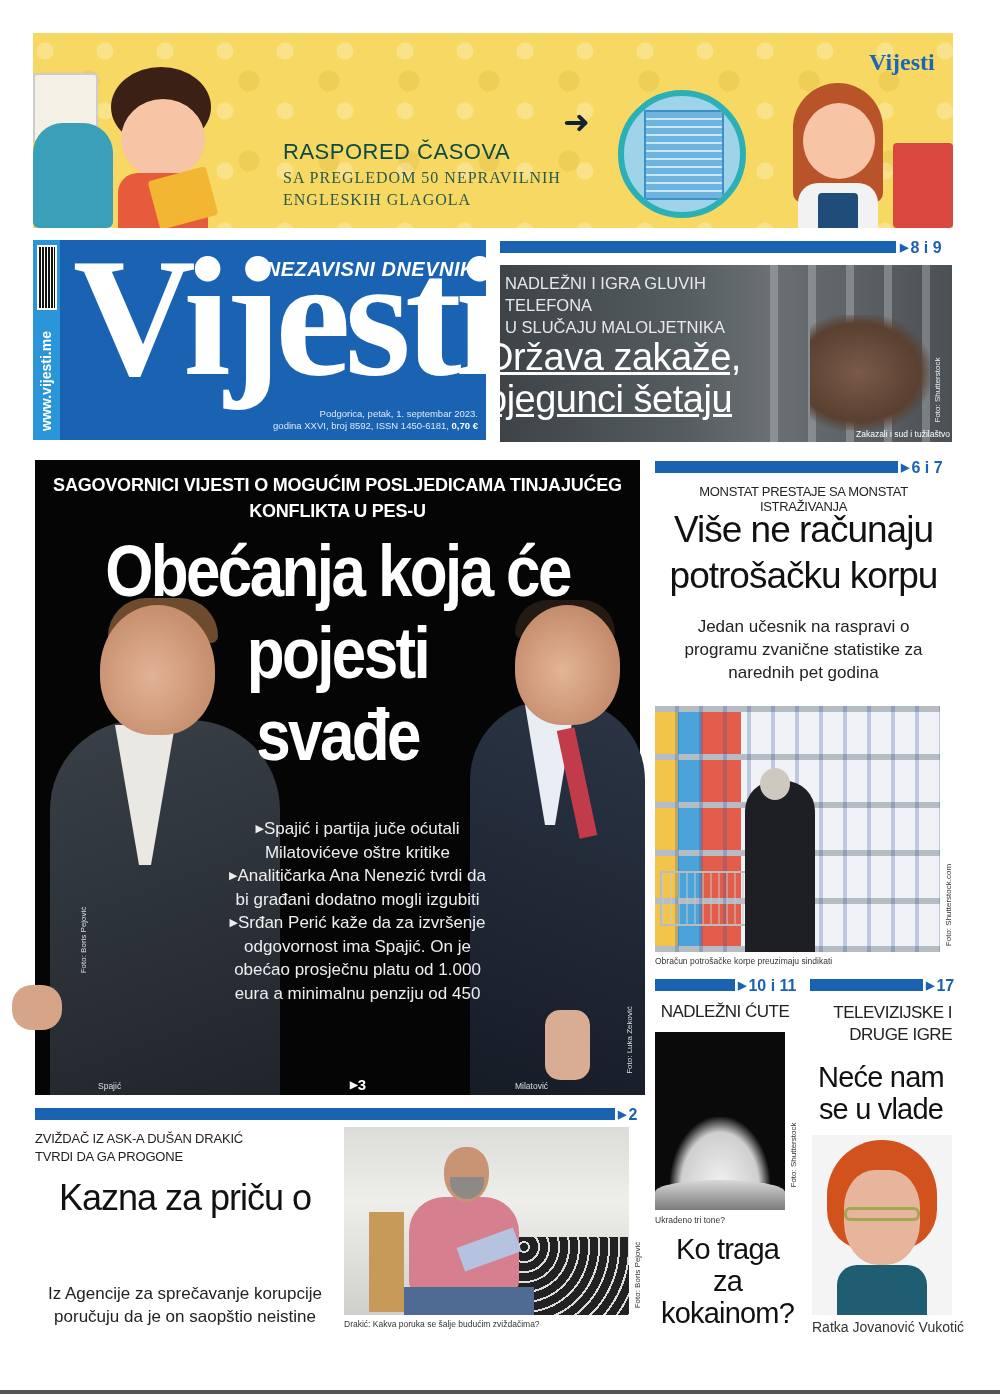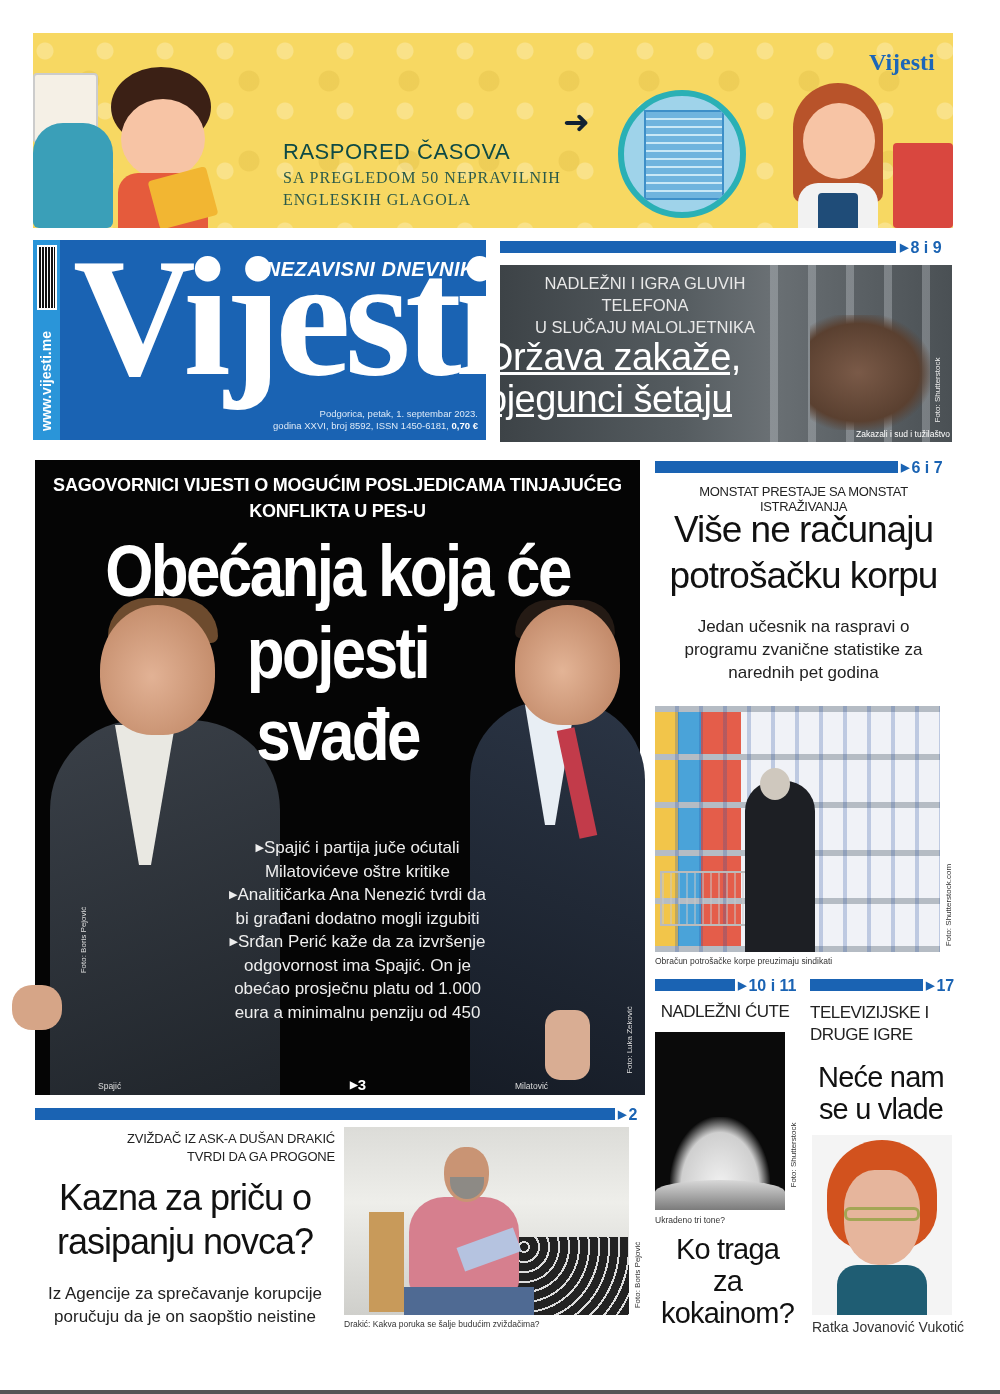--- a/index.html
+++ b/index.html
@@ -45,42 +45,42 @@
 
   
   .bar { height: 12px; background: #1a63b3; }
   .ref { font-weight: bold; color: #1a63b3; font-size: 16px; line-height: 14px; white-space: nowrap; }
   .ref .tri { font-size: 11px; vertical-align: 2px; margin-right: 2px; }
 
   
   .jail { left: 500px; top: 265px; width: 452px; height: 177px; background: linear-gradient(90deg, #3d4347 0%, #555c60 40%, #6a7074 60%, #4a5054 100%); overflow: hidden; }
   .jail .bars { position: absolute; left: 240px; top: 0; width: 212px; height: 177px; background: repeating-linear-gradient(90deg, transparent 0 30px, rgba(200,205,210,0.35) 30px 38px); }
   .jail .hands { position: absolute; left: 310px; top: 50px; width: 120px; height: 115px; background: radial-gradient(ellipse at 40% 50%, #7a5a48 0%, #5a4030 60%, transparent 75%); }
-  .jail-kicker { left: 505px; top: 272px; width: 280px; text-align: center; color: #e8e8e8; font-size: 16.5px; line-height: 22px; }
+  .jail-kicker { left: 505px; top: 272px; width: 280px; text-align: left; color: #e8e8e8; font-size: 16.5px; line-height: 22px; }
   .jail-title { left: 486px; top: 336px; color: #fff; font-size: 38px; line-height: 42px; letter-spacing: -0.5px; text-decoration: underline; }
   .jail-foto { left: 930px; top: 350px; width: 20px; height: 60px; }
   .jail-foto span, .vcap span { position: absolute; left: 50%; top: 50%; transform: translate(-50%,-50%) rotate(-90deg); white-space: nowrap; font-size: 8px; }
   .jail-cap { left: 800px; top: 429px; width: 150px; text-align: right; color: #fff; font-size: 8.5px; }
 
   
   .lead { left: 35px; top: 460px; width: 605px; height: 635px; background: #050505; overflow: hidden; }
   .lead-kicker { left: 40px; top: 472px; width: 595px; text-align: center; color: #fff; font-weight: bold; font-size: 18px; line-height: 26px; letter-spacing: -0.2px; }
   .lead-title { left: 40px; top: 530px; width: 595px; text-align: center; color: #fff; font-weight: bold; font-size: 72px; line-height: 82px; letter-spacing: -3px; transform: scaleX(0.86); transform-origin: center; z-index: 3; }
   .man1-suit { left: 50px; top: 720px; width: 230px; height: 375px; background: linear-gradient(160deg, #3a4048, #20252b); border-radius: 90px 90px 0 0; }
   .man1-shirt { left: 115px; top: 725px; width: 60px; height: 140px; background: #e9e8e2; clip-path: polygon(0 0, 100% 0, 60% 100%, 40% 100%); }
   .man1-head { left: 100px; top: 605px; width: 115px; height: 130px; background: radial-gradient(ellipse at 45% 55%, #e2b295 0%, #c68f6e 70%); border-radius: 50% 50% 45% 45%; }
   .man1-hair { left: 108px; top: 598px; width: 110px; height: 45px; background: #6d4b2e; border-radius: 55px 55px 10px 10px; }
   .man1-hand { left: 12px; top: 985px; width: 50px; height: 45px; background: #d6a587; border-radius: 20px; }
   .man2-suit { left: 470px; top: 700px; width: 175px; height: 395px; background: linear-gradient(200deg, #2b3545, #161c26); border-radius: 80px 80px 0 0; }
   .man2-shirt { left: 525px; top: 705px; width: 50px; height: 120px; background: #e8eef4; clip-path: polygon(0 0, 100% 0, 60% 100%, 40% 100%); }
   .man2-tie { left: 568px; top: 728px; width: 18px; height: 110px; background: #c23b4a; transform: rotate(-12deg); }
   .man2-head { left: 515px; top: 605px; width: 105px; height: 120px; background: radial-gradient(ellipse at 45% 55%, #e3b496 0%, #c48c6c 70%); border-radius: 50% 50% 45% 45%; }
   .man2-hair { left: 515px; top: 600px; width: 100px; height: 38px; background: #241a14; border-radius: 50px 50px 8px 8px; }
   .man2-hand { left: 545px; top: 1010px; width: 45px; height: 70px; background: #d9ad93; border-radius: 15px; }
-  .bullets { left: 205px; top: 817px; width: 305px; color: #eee; font-size: 17px; line-height: 23.5px; text-align: center; z-index: 3; margin-top: 19px; }
+  .bullets { left: 205px; top: 817px; width: 305px; color: #eee; font-size: 17px; line-height: 23.5px; text-align: center; z-index: 3; }
   .bullets .b { display: block; }
   .bullets .tri { font-size: 11px; vertical-align: 2px; }
   .lead-ref { left: 350px; top: 1076px; color: #fff; font-weight: bold; font-size: 15px; z-index: 3; }
   .lead-ref .tri { font-size: 10px; vertical-align: 2px; }
   .vcap { width: 14px; height: 80px; color: #ddd; z-index: 3; }
   .lead-name1 { left: 98px; top: 1081px; color: #ddd; font-size: 8.5px; z-index: 3; }
   .lead-name2 { left: 515px; top: 1081px; color: #ddd; font-size: 8.5px; z-index: 3; }
 
   
   .mon-kicker { left: 655px; top: 484px; width: 297px; text-align: center; font-size: 13px; color: #222; letter-spacing: -0.3px; }
@@ -100,31 +100,31 @@
   
   .coke { left: 655px; top: 1032px; width: 130px; height: 178px; background: #0a0a0a; overflow: hidden; }
   .coke .pile { position: absolute; left: 15px; top: 85px; width: 100px; height: 70px; background: radial-gradient(ellipse at 50% 100%, #f2f2f2 0%, #cfcfcf 55%, transparent 72%); }
   .coke .plate { position: absolute; left: 0; top: 148px; width: 130px; height: 30px; background: linear-gradient(180deg, #d8d8d8, #7b7b7b); border-radius: 50% 50% 0 0 / 40% 40% 0 0; }
   .coke-foto { left: 786px; top: 1100px; height: 110px; color: #333; }
   .nad-kicker { left: 655px; top: 1002px; width: 140px; text-align: center; font-size: 17px; color: #222; letter-spacing: -0.5px; }
   .coke-cap { left: 655px; top: 1215px; font-size: 8.5px; color: #333; }
   .coke-title { left: 655px; top: 1233px; width: 145px; text-align: center; font-size: 29px; line-height: 32px; color: #111; letter-spacing: -0.8px; }
 
   
-  .tv-kicker { left: 810px; top: 1002px; width: 142px; text-align: left; font-size: 17px; line-height: 22px; color: #222; letter-spacing: -0.5px; }
+  .tv-kicker { left: 810px; top: 1002px; width: 142px; text-align: right; font-size: 17px; line-height: 22px; color: #222; letter-spacing: -0.5px; }
   .tv-title { left: 810px; top: 1061px; width: 142px; text-align: center; font-size: 29px; line-height: 32px; color: #111; letter-spacing: -0.8px; }
   .portrait { left: 812px; top: 1135px; width: 140px; height: 180px; background: #f4f4f4; overflow: hidden; }
   .portrait .hair { position: absolute; left: 15px; top: 5px; width: 110px; height: 110px; background: #d2521e; border-radius: 55px 55px 40px 40px; }
   .portrait .face { position: absolute; left: 32px; top: 35px; width: 76px; height: 95px; background: #e6b59c; border-radius: 40% 40% 45% 45%; }
   .portrait .glasses { position: absolute; left: 32px; top: 72px; width: 76px; height: 14px; border: 3px solid #a4a655; border-radius: 6px; }
   .portrait .scarf { position: absolute; left: 25px; top: 130px; width: 90px; height: 50px; background: #1f5d73; border-radius: 20px 20px 0 0; }
   .tv-cap { left: 812px; top: 1319px; font-size: 14px; color: #333; }
 
   
-  .wb-kicker { left: 35px; top: 1130px; width: 300px; text-align: right; font-size: 13px; line-height: 18px; color: #222; letter-spacing: -0.2px; }
+  .wb-kicker { left: 35px; top: 1130px; width: 300px; text-align: left; font-size: 13px; line-height: 18px; color: #222; letter-spacing: -0.2px; }
   .wb-title { left: 35px; top: 1176px; width: 300px; text-align: center; font-size: 36px; line-height: 44px; color: #111; letter-spacing: -1px; }
   .wb-dek { left: 35px; top: 1282px; width: 300px; text-align: center; font-size: 17px; line-height: 23px; color: #222; }
   .office { left: 344px; top: 1127px; width: 285px; height: 188px; background: linear-gradient(180deg, #dcdcd8 0%, #eeeeea 40%, #cfcfcb 100%); overflow: hidden; }
   .office .sofa { position: absolute; left: 170px; top: 110px; width: 115px; height: 78px; background: repeating-radial-gradient(circle at 10px 10px, #222 0 4px, #ddd 4px 6px, #222 6px 10px); }
   .office .shirt { position: absolute; left: 65px; top: 70px; width: 110px; height: 95px; background: #d67f8e; border-radius: 35px 35px 10px 10px; }
   .office .head { position: absolute; left: 100px; top: 20px; width: 45px; height: 55px; background: #c99474; border-radius: 45% 45% 50% 50%; }
   .office .beard { position: absolute; left: 106px; top: 50px; width: 34px; height: 22px; background: #8d8a85; border-radius: 0 0 17px 17px; }
   .office .paper { position: absolute; left: 115px; top: 110px; width: 60px; height: 25px; background: #b5c3e0; transform: rotate(-20deg); }
   .office .jeans { position: absolute; left: 60px; top: 160px; width: 130px; height: 28px; background: #4f6a93; }
   .office .shelf { position: absolute; left: 25px; top: 85px; width: 35px; height: 100px; background: #c89a5a; }
@@ -292,21 +292,20 @@
 <div class="abs tv-cap">Ratka Jovanović Vukotić</div>
 
 <div class="abs bar" style="left:35px;top:1108px;width:580px"></div>
 <div class="abs ref" style="left:618px;top:1107px"><span class="tri">▶</span><span>2</span></div>
 <div class="abs wb-kicker">
   <div>ZVIŽDAČ IZ ASK-A DUŠAN DRAKIĆ</div>
     <div>TVRDI DA GA PROGONE</div>
 </div>
 <div class="abs wb-title">
   <div>Kazna za priču o</div>
-    <div>rasipanju novca?</div>
 </div>
 <div class="abs wb-dek">
   <div>Iz Agencije za sprečavanje korupcije</div>
     <div>poručuju da je on saopštio neistine</div>
 </div>
 <div class="abs office">
   <div class="shelf"></div>
     <div class="sofa"></div>
     <div class="shirt"></div>
     <div class="jeans"></div>

